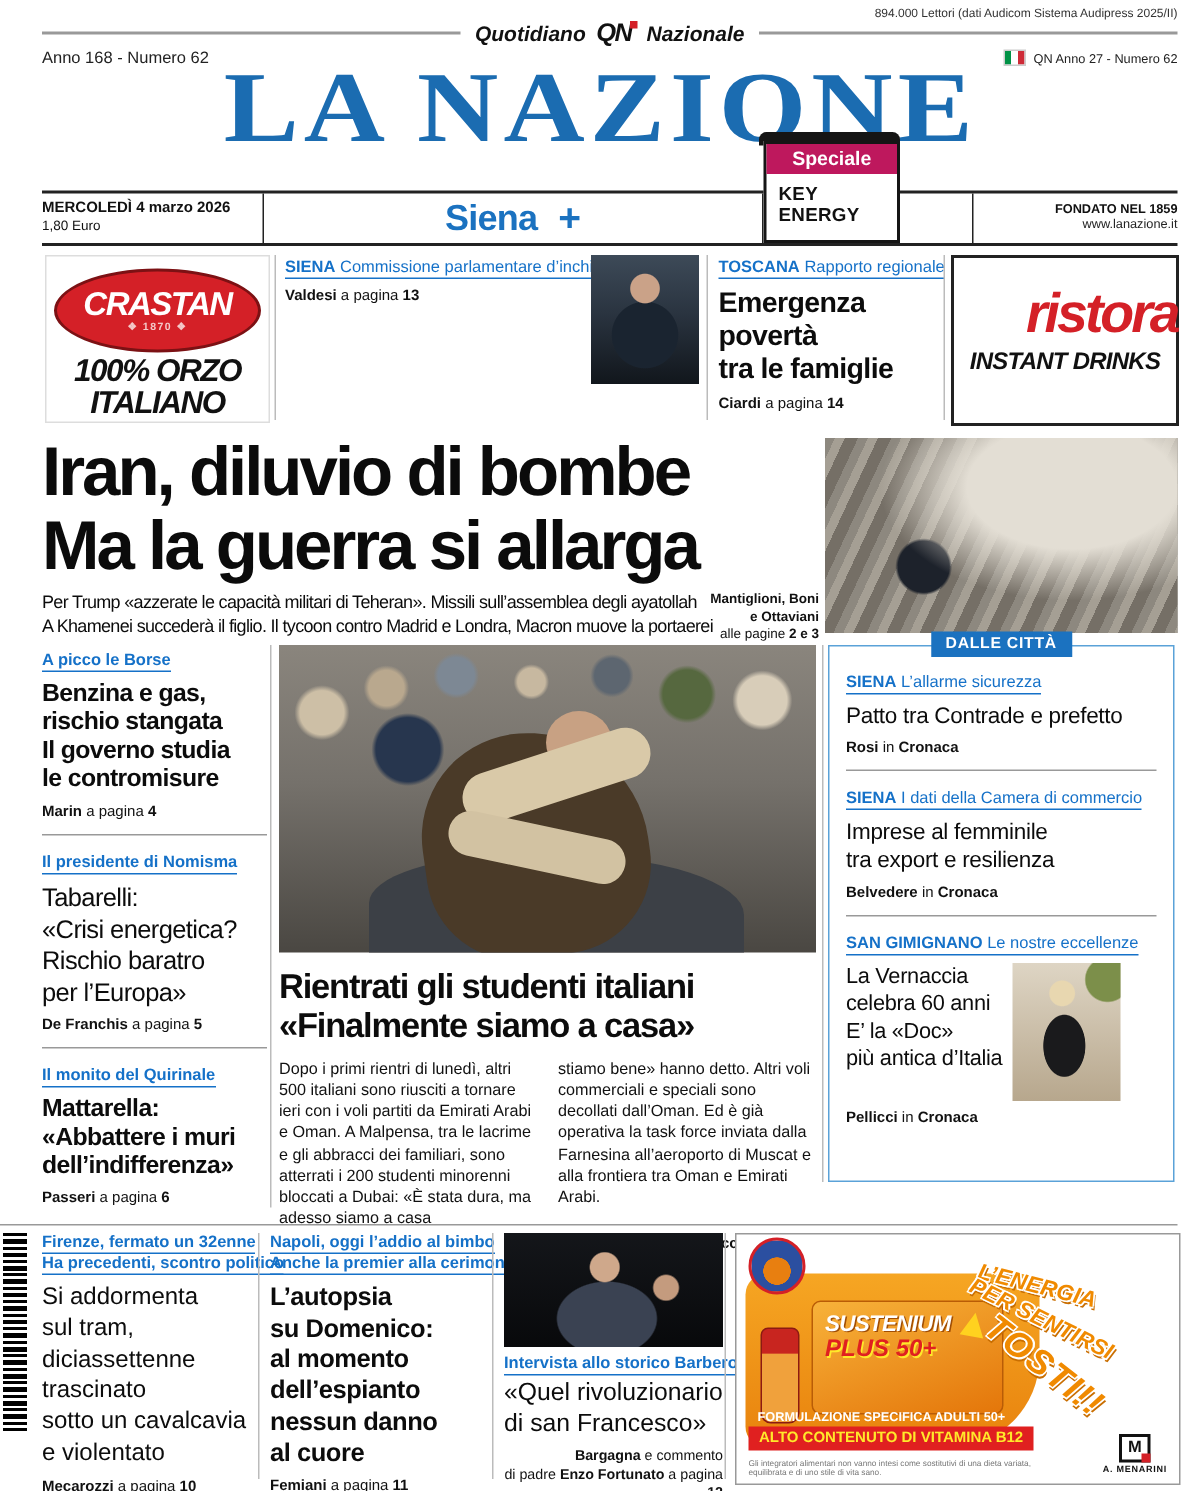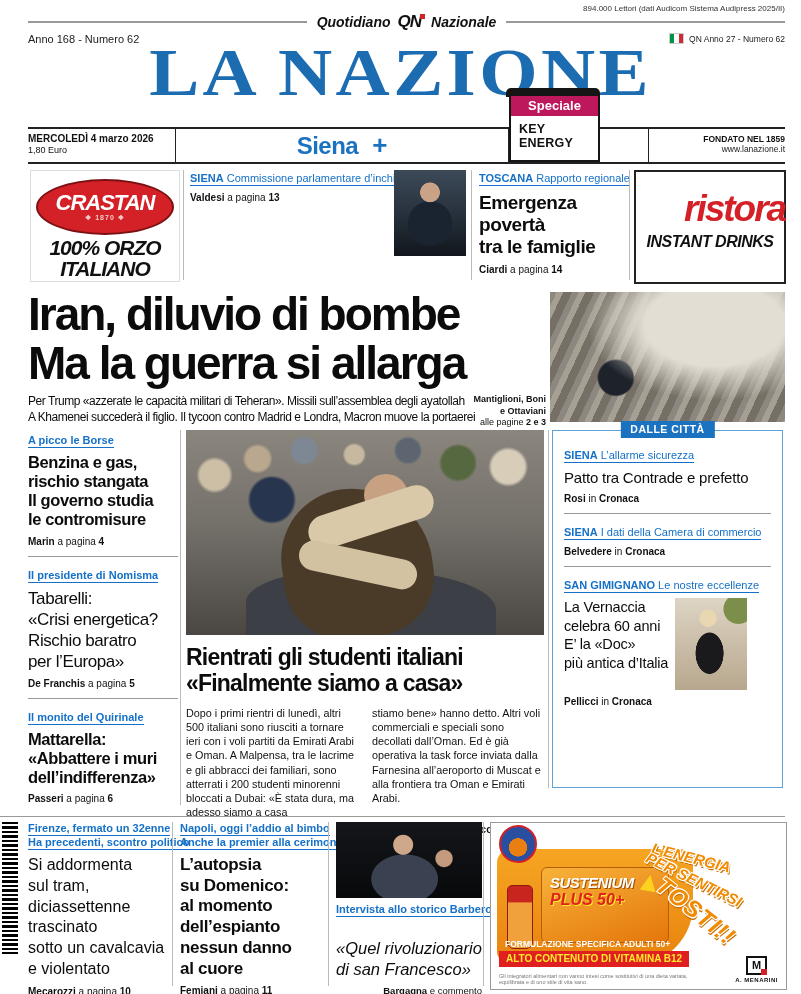--- a/index.html
+++ b/index.html
@@ -133,21 +133,21 @@
   .b1 .hl{font-size:16px;line-height:1.3;margin-top:5px;}
   .b2{left:180px;width:142px;}
   .b2 .hl{font-size:17px;line-height:1.22;margin-top:5px;letter-spacing:-0.3px;}
   .b3{left:336px;width:146px;}
   .ph-barbero{width:146px;height:76px;
     background:
       radial-gradient(circle at 46% 30%,#cfa88b 0 10%,rgba(0,0,0,0) 11%),
       radial-gradient(ellipse at 47% 75%,#3a4252 0 30%,rgba(0,0,0,0) 31%),
       radial-gradient(circle at 74% 48%,#c49b7e 0 7%,rgba(0,0,0,0) 8%),
       linear-gradient(180deg,#14161a,#08090b);}
-  .b3 .hl{font-size:16.5px;line-height:1.25;margin-top:21px;font-style:italic;}
+  .b3 .hl{font-size:16.5px;line-height:1.25;margin-top:1px;}
   .b3 .byline{text-align:right;font-size:9.5px;line-height:1.3;}
   
   .susad{top:822px;left:490px;width:295px;height:166px;border:1px solid #999;background:#fff;overflow:hidden;}
   .sus-blob{position:absolute;left:6px;top:26px;width:196px;height:116px;background:linear-gradient(180deg,#f6a623,#e8820d);
             border-radius:14px 14px 60px 14px;}
   .sus-badge{position:absolute;left:8px;top:2px;width:34px;height:34px;border-radius:50%;
              background:radial-gradient(circle at 50% 60%,#e87f10 0 34%,#2b4fa0 35% 100%);border:2px solid #d42027;}
   .sus-bottle{position:absolute;left:16px;top:62px;width:24px;height:62px;background:linear-gradient(180deg,#c8251f 0 26%,#f0a13c 27% 100%);
               border-radius:5px 5px 7px 7px;border:1px solid #8c1a12;}
   .sus-pack{position:absolute;left:50px;top:44px;width:128px;height:76px;background:linear-gradient(160deg,#f7b23a,#e4760a);
@@ -329,20 +329,24 @@
     <div class="story">
       <div class="kick"><b>SIENA</b><span> L’allarme sicurezza</span></div>
       <div class="hl hl-light">
         <div>Patto tra Contrade e prefetto</div>
       </div>
       <div class="byline"><b>Rosi</b><span> in </span><b>Cronaca</b></div>
     </div>
     <hr class="sep">
     <div class="story">
       <div class="kick"><b>SIENA</b><span> I dati della Camera di commercio</span></div>
+      <div class="hl hl-light">
+        <div>Imprese al femminile</div>
+        <div>tra export e resilienza</div>
+      </div>
       <div class="byline"><b>Belvedere</b><span> in </span><b>Cronaca</b></div>
     </div>
     <hr class="sep">
     <div class="story">
       <div class="kick"><b>SAN GIMIGNANO</b><span> Le nostre eccellenze</span></div>
       <div class="vern">
         <div class="txt">
           <div class="hl hl-light">
             <div>La Vernaccia</div>
             <div>celebra 60 anni</div>

